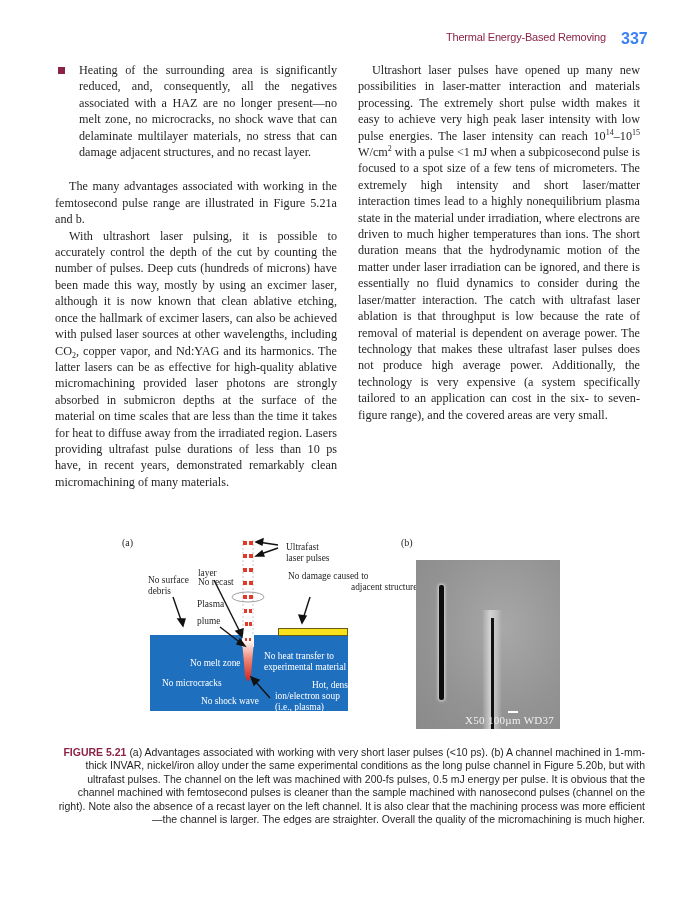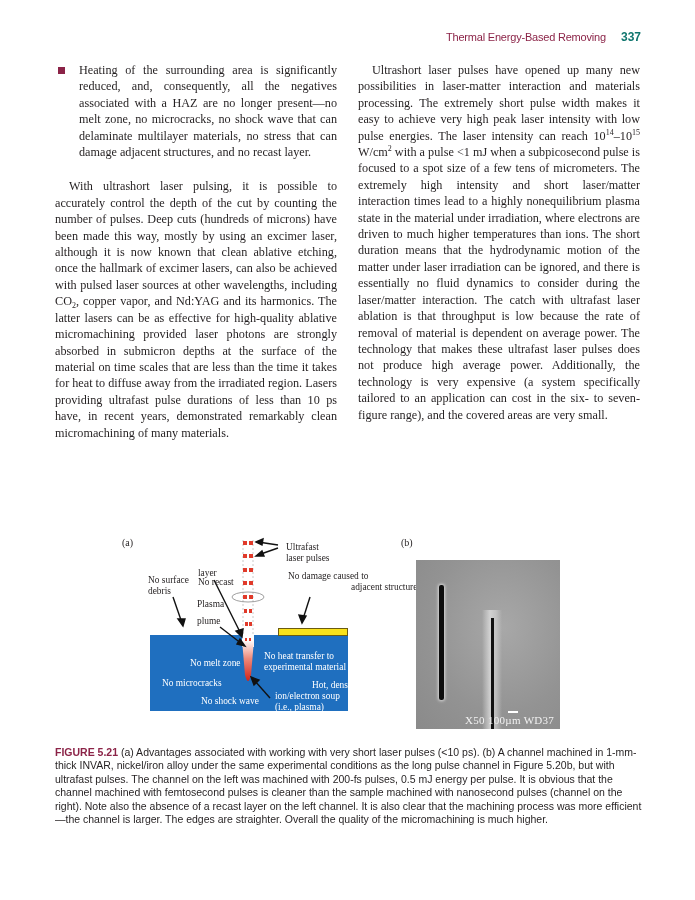--- a/index.html
+++ b/index.html
@@ -2,21 +2,21 @@
 <html><head>
 <meta charset="utf-8">
 <style>
   html, body { margin:0; padding:0; background:#ffffff; }
   body { width:695px; height:900px; position:relative; overflow:hidden;
          font-family:"Liberation Serif","DejaVu Serif",serif; color:#231f20; }
   .running-head { position:absolute; top:31px; left:0; width:695px; height:16px; }
   .rh-title { position:absolute; left:446px; top:0; font-family:"Liberation Sans",sans-serif;
               font-size:11px; color:#8b2347; letter-spacing:-0.2px; }
   .rh-page { position:absolute; left:621px; top:-1px; font-family:"Liberation Sans",sans-serif;
-             font-size:12px; font-weight:bold; color:#0f766e; }
+             font-size:16px; font-weight:bold; color:#3b82f6; }
 
   .col { position:absolute; font-size:12.2px; line-height:16.4px; text-align:justify; }
   .col-left { left:55px; top:62px; width:282px; }
   .col-right { left:358px; top:62px; width:282px; }
   .col p { margin:0; }
   .indent { text-indent:14px; }
   .bullet-item { position:relative; padding-left:24px; margin-bottom:18px !important; }
   .bullet-square { position:absolute; left:3px; top:5px; width:7px; height:7px; background:#8b2347; }
   sup, sub { font-size:8px; line-height:0; }
 
@@ -32,36 +32,37 @@
   .sem-ch1 { position:absolute; left:23px; top:25px; width:5px; height:115px; background:#0d0d0d;
              box-shadow:0 0 3px 1px #d8d8d8; border-radius:2px; }
   .sem-ch2 { position:absolute; left:75px; top:58px; width:3px; height:111px; background:#111; }
   .sem-halo { position:absolute; left:66px; top:50px; width:20px; height:119px;
               background:linear-gradient(90deg, rgba(220,220,220,0) 0%, rgba(225,225,225,0.75) 40%, rgba(225,225,225,0.5) 70%, rgba(220,220,220,0) 100%); }
   .sem-scalebar-line { position:absolute; left:92px; top:151px; width:10px; height:2px; background:#fff; }
   .sem-scalebar { position:absolute; left:49px; top:154px; font-family:Liberation Serif, serif;
                   font-size:11px; color:#f2f2f2; letter-spacing:0.3px; white-space:nowrap; }
 
   .caption { position:absolute; left:55px; top:746px; width:590px; font-family:"Liberation Sans",sans-serif;
-             font-size:10.5px; line-height:13.4px; color:#231f20; }
+             font-size:10.5px; line-height:13.4px; color:#231f20;text-align:right; }
   .caption-label { color:#8b2347; font-weight:bold; }
 </style>
 </head>
 <body>
 
 <div class="running-head">
   <span class="rh-title">Thermal Energy-Based Removing</span>
   <span class="rh-page">337</span>
 </div>
 
 <div class="col col-left">
   <p class="bullet-item">
     <span class="bullet-square"></span>
     <span>Heating of the surrounding area is significantly reduced, and, consequently, all the negatives associated with a HAZ are no longer present—no melt zone, no microcracks, no shock wave that can delaminate multilayer materials, no stress that can damage adjacent structures, and no recast layer.</span>
   </p>
+  <p class="indent">The many advantages associated with working in the femtosecond pulse range are illustrated in Figure 5.21a and b.</p>
   <p class="indent"><span>With ultrashort laser pulsing, it is possible to accurately control the depth of the cut by counting the number of pulses. Deep cuts (hundreds of microns) have been made this way, mostly by using an excimer laser, although it is now known that clean ablative etching, once the hallmark of excimer lasers, can also be achieved with pulsed laser sources at other wavelengths, including CO</span><sub>2</sub><span>, copper vapor, and Nd:YAG and its harmonics. The latter lasers can be as effective for high-quality ablative micromachining provided laser photons are strongly absorbed in submicron depths at the surface of the material on time scales that are less than the time it takes for heat to diffuse away from the irradiated region. Lasers providing ultrafast pulse durations of less than 10 ps have, in recent years, demonstrated remarkably clean micromachining of many materials.</span></p>
 </div>
 
 <div class="col col-right">
   <p class="indent"><span>Ultrashort laser pulses have opened up many new possibilities in laser-matter interaction and materials processing. The extremely short pulse width makes it easy to achieve very high peak laser intensity with low pulse energies. The laser intensity can reach 10</span><sup>14</sup><span>–10</span><sup>15</sup><span> W/cm</span><sup>2</sup><span> with a pulse &lt;1 mJ when a subpicosecond pulse is focused to a spot size of a few tens of micrometers. The extremely high intensity and short laser/matter interaction times lead to a highly nonequilibrium plasma state in the material under irradiation, where electrons are driven to much higher temperatures than ions. The short duration means that the hydrodynamic motion of the matter under laser irradiation can be ignored, and there is essentially no fluid dynamics to consider during the laser/matter interaction. The catch with ultrafast laser ablation is that throughput is low because the rate of removal of material is dependent on average power. The technology that makes these ultrafast laser pulses does not produce high average power. Additionally, the technology is very expensive (a system specifically tailored to an application can cost in the six- to seven-figure range), and the covered areas are very small.</span></p>
 </div>
 
 <div class="figure">
   <span class="fig-label" style="left:122px; top:2px;">(a)</span>
   <span class="fig-label" style="left:401px; top:2px;">(b)</span>

